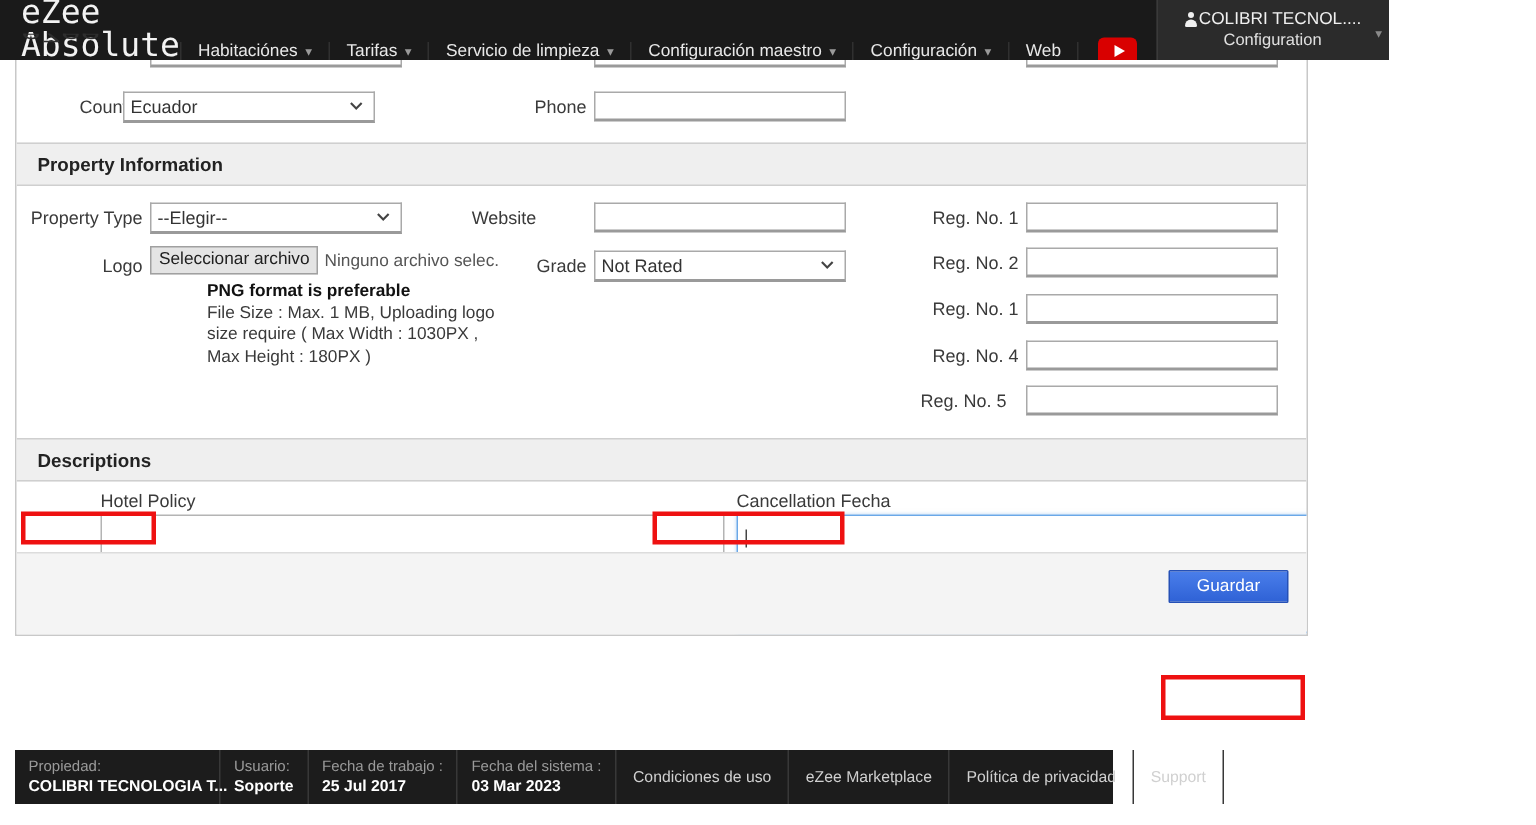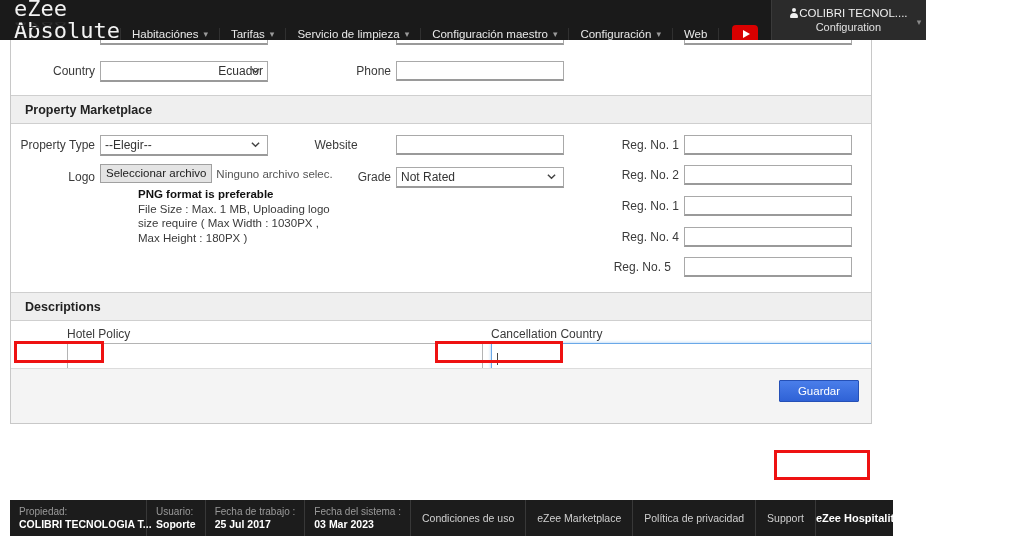--- a/index.html
+++ b/index.html
@@ -316,21 +316,21 @@
     box-sizing: border-box;
     pointer-events: none;
     z-index: 30;
   }
 
   
   .statusbar {
     position: absolute;
     left: 10px;
     bottom: 14px;
-    width: 883px;
+    width: 732px;
     height: 36px;
     background: #1c1c1c;
     display: flex;
     align-items: stretch;
     color: #d6d6d6;
     font-size: 10.5px;
   }
   .sb-cell {
     display: flex;
     flex-direction: column;
@@ -413,31 +413,31 @@
 <div class="content">
 
   <div style="position:relative;height:6px;">
     <div class="cut-input" style="position:absolute;left:89px;top:0;width:168px;"></div>
     <div class="cut-input" style="position:absolute;left:385px;top:0;width:168px;"></div>
     <div class="cut-input" style="position:absolute;left:673px;top:0;width:168px;"></div>
   </div>
 
   <div style="position:relative;height:49px;">
     <div class="flabel" style="position:absolute;left:8px;top:14px;width:76px;">Country</div>
-    <div class="ctrl-select" style="position:absolute;left:89px;top:15px;width:168px;justify-content:flex-end;">
+    <div class="ctrl-select" style="position:absolute;left:71px;top:15px;width:168px;">
       <span>Ecuador</span>
       <svg class="sel-caret" viewBox="0 0 10 10">
           <path d="M1 3 L5 7 L9 3" stroke="#444" stroke-width="1.6" fill="none"></path>
         </svg>
     </div>
     <div class="flabel" style="position:absolute;left:270px;top:14px;width:110px;">Phone</div>
     <input class="ctrl-input" style="position: absolute; left: 385px; top: 15px; width: 168px;" value="">
   </div>
 
-  <div class="section-header">Property Marketplace</div>
+  <div class="section-header">Property Information</div>
 
   <div style="position:relative;height:168px;">
 
     <div class="flabel" style="position:absolute;left:0px;top:10px;width:84px;">Property Type</div>
     <div class="ctrl-select" style="position:absolute;left:89px;top:11px;width:168px;">
       <span>--Elegir--</span>
       <svg class="sel-caret" viewBox="0 0 10 10">
           <path d="M1 3 L5 7 L9 3" stroke="#444" stroke-width="1.6" fill="none"></path>
         </svg>
     </div>
@@ -483,21 +483,21 @@
   </div>
 
   <div class="section-header">Descriptions</div>
 
   <div style="position:relative;height:110px;">
     <div class="ta-wrap" style="position:absolute;left:8px;top:6px;width:416px;">
       <span class="ta-label">Hotel Policy</span>
       <textarea class="textarea" style="width: 416px; height: 79px;"></textarea>
     </div>
     <div class="ta-wrap" style="position:absolute;left:432px;top:6px;width:416px;">
-      <span class="ta-label">Cancellation Country</span>
+      <span class="ta-label">Cancellation Fecha</span>
       <textarea class="textarea focused" style="width: 416px; height: 79px;"></textarea>
       <span class="caret-bar"></span>
     </div>
   </div>
 
   <div class="panel-footer">
     <button class="btn-primary">Guardar</button>
   </div>
 </div>
 

